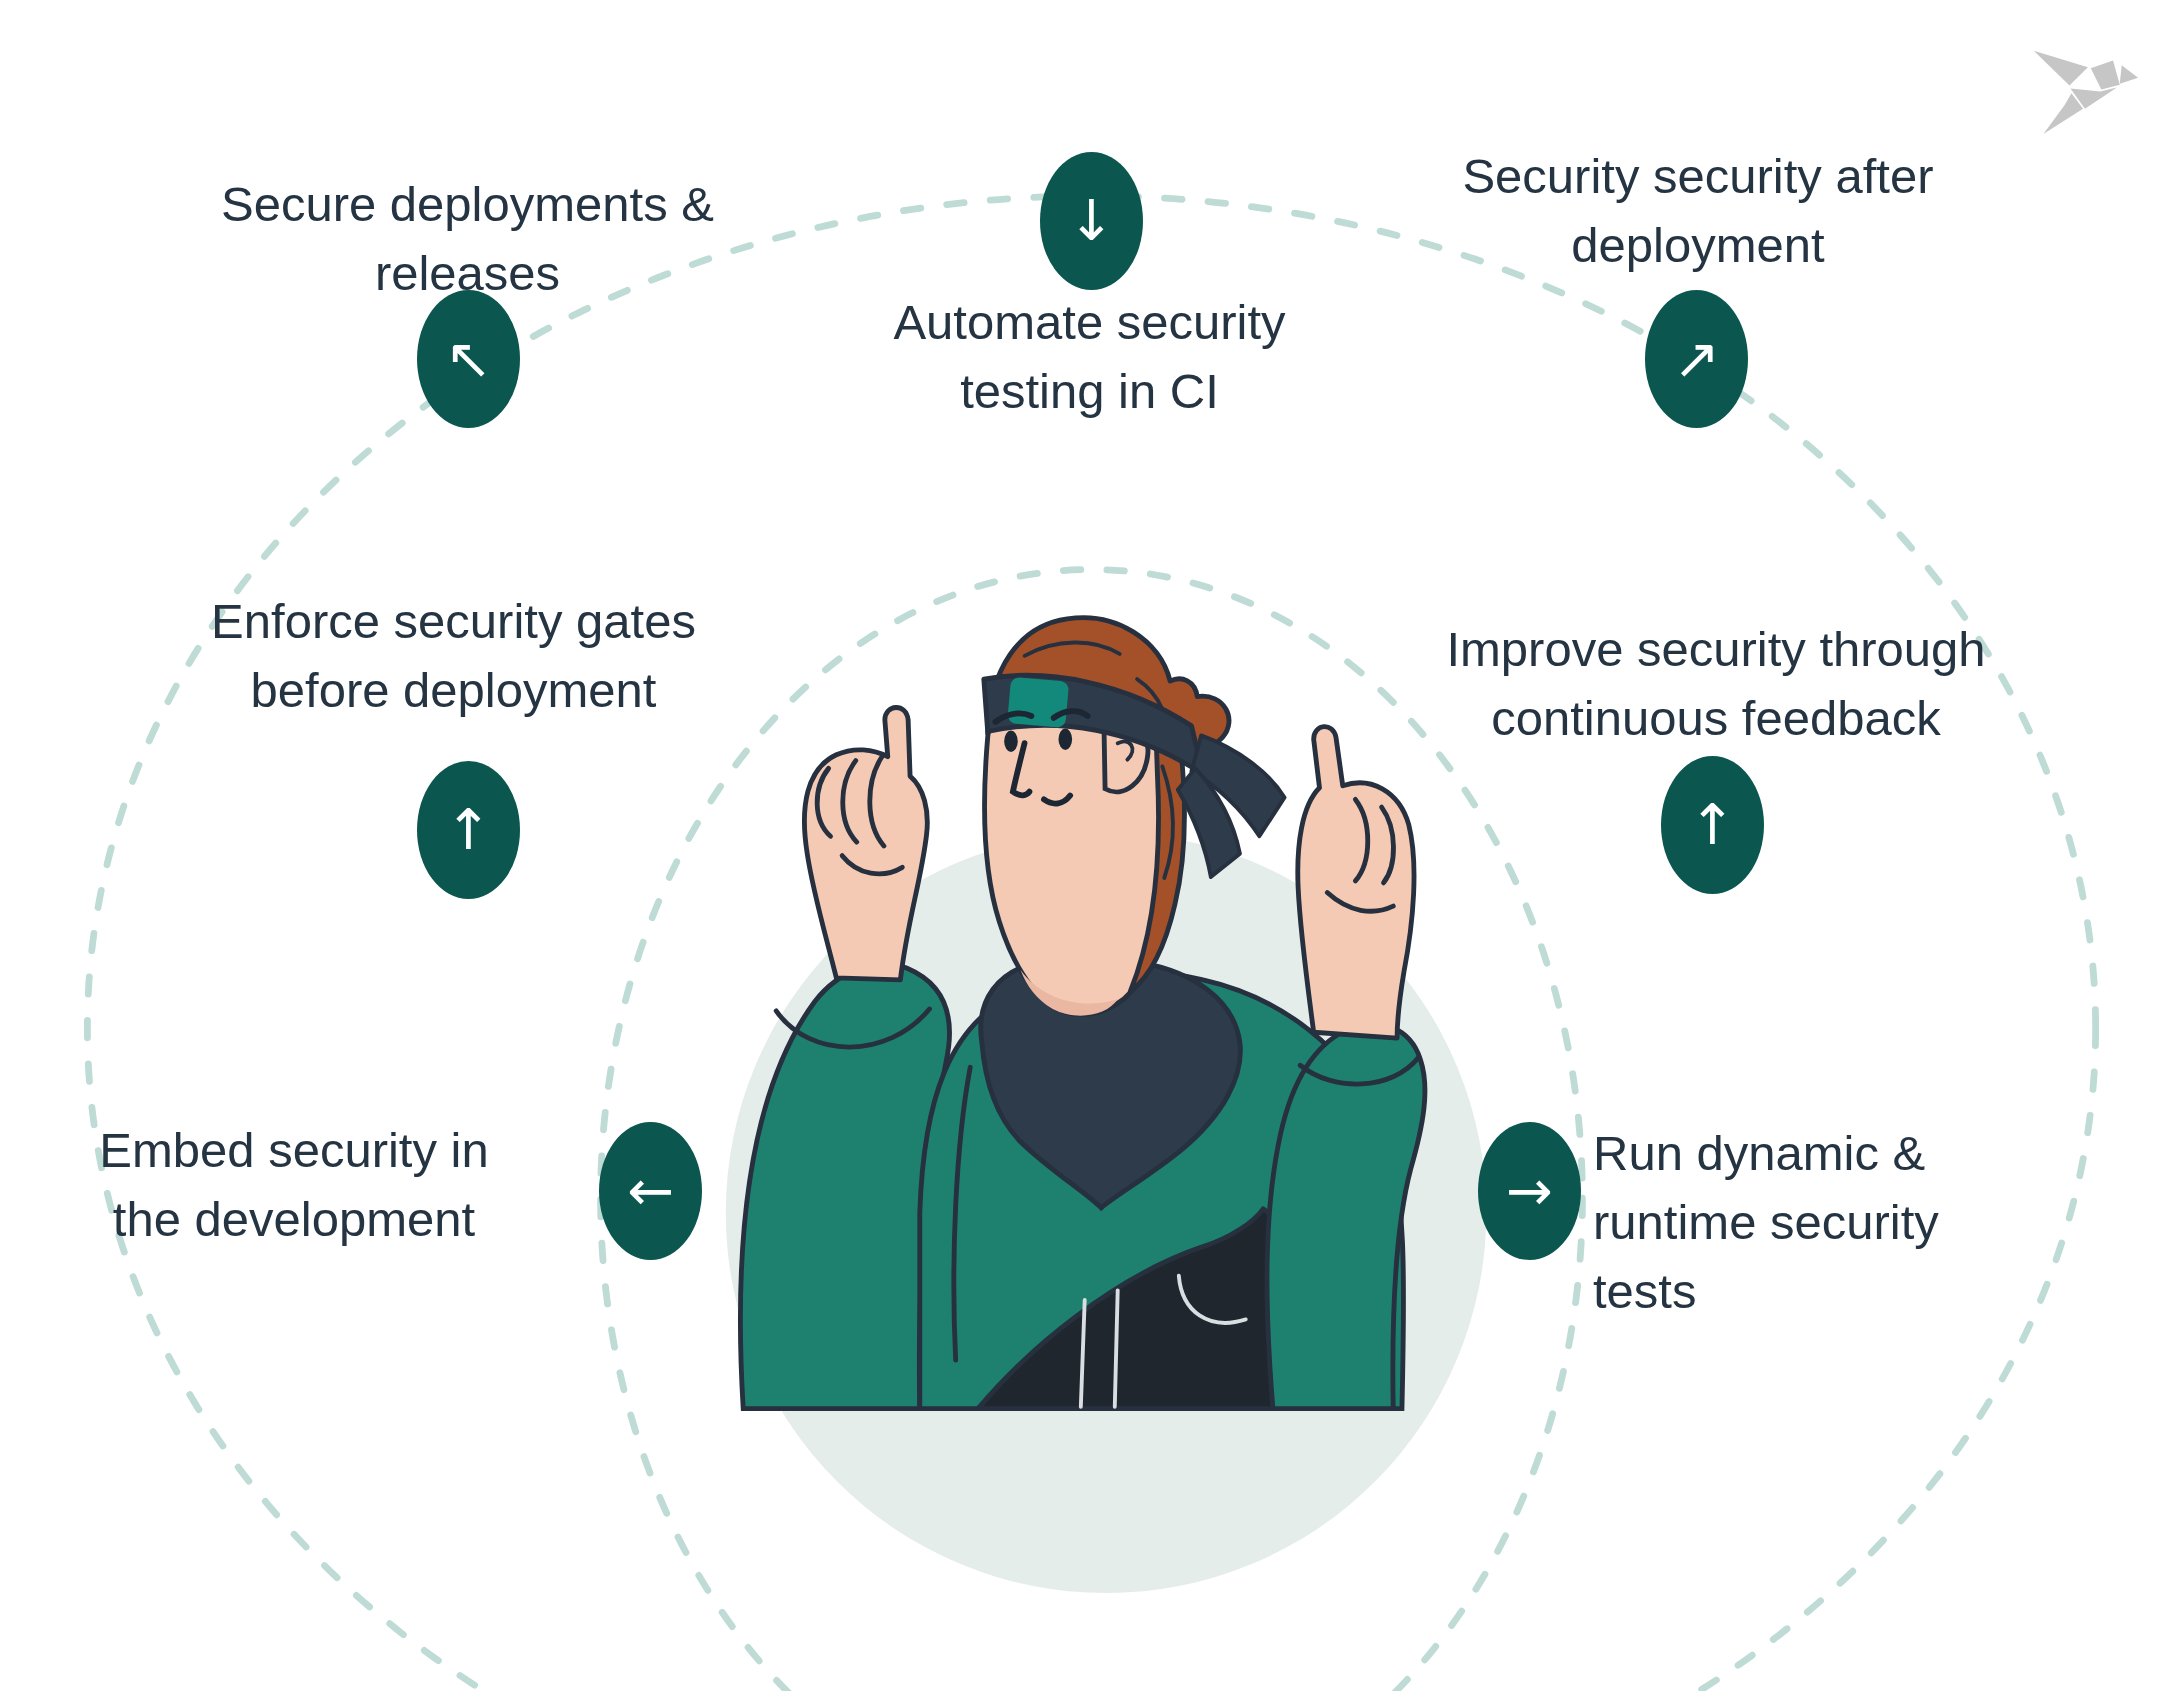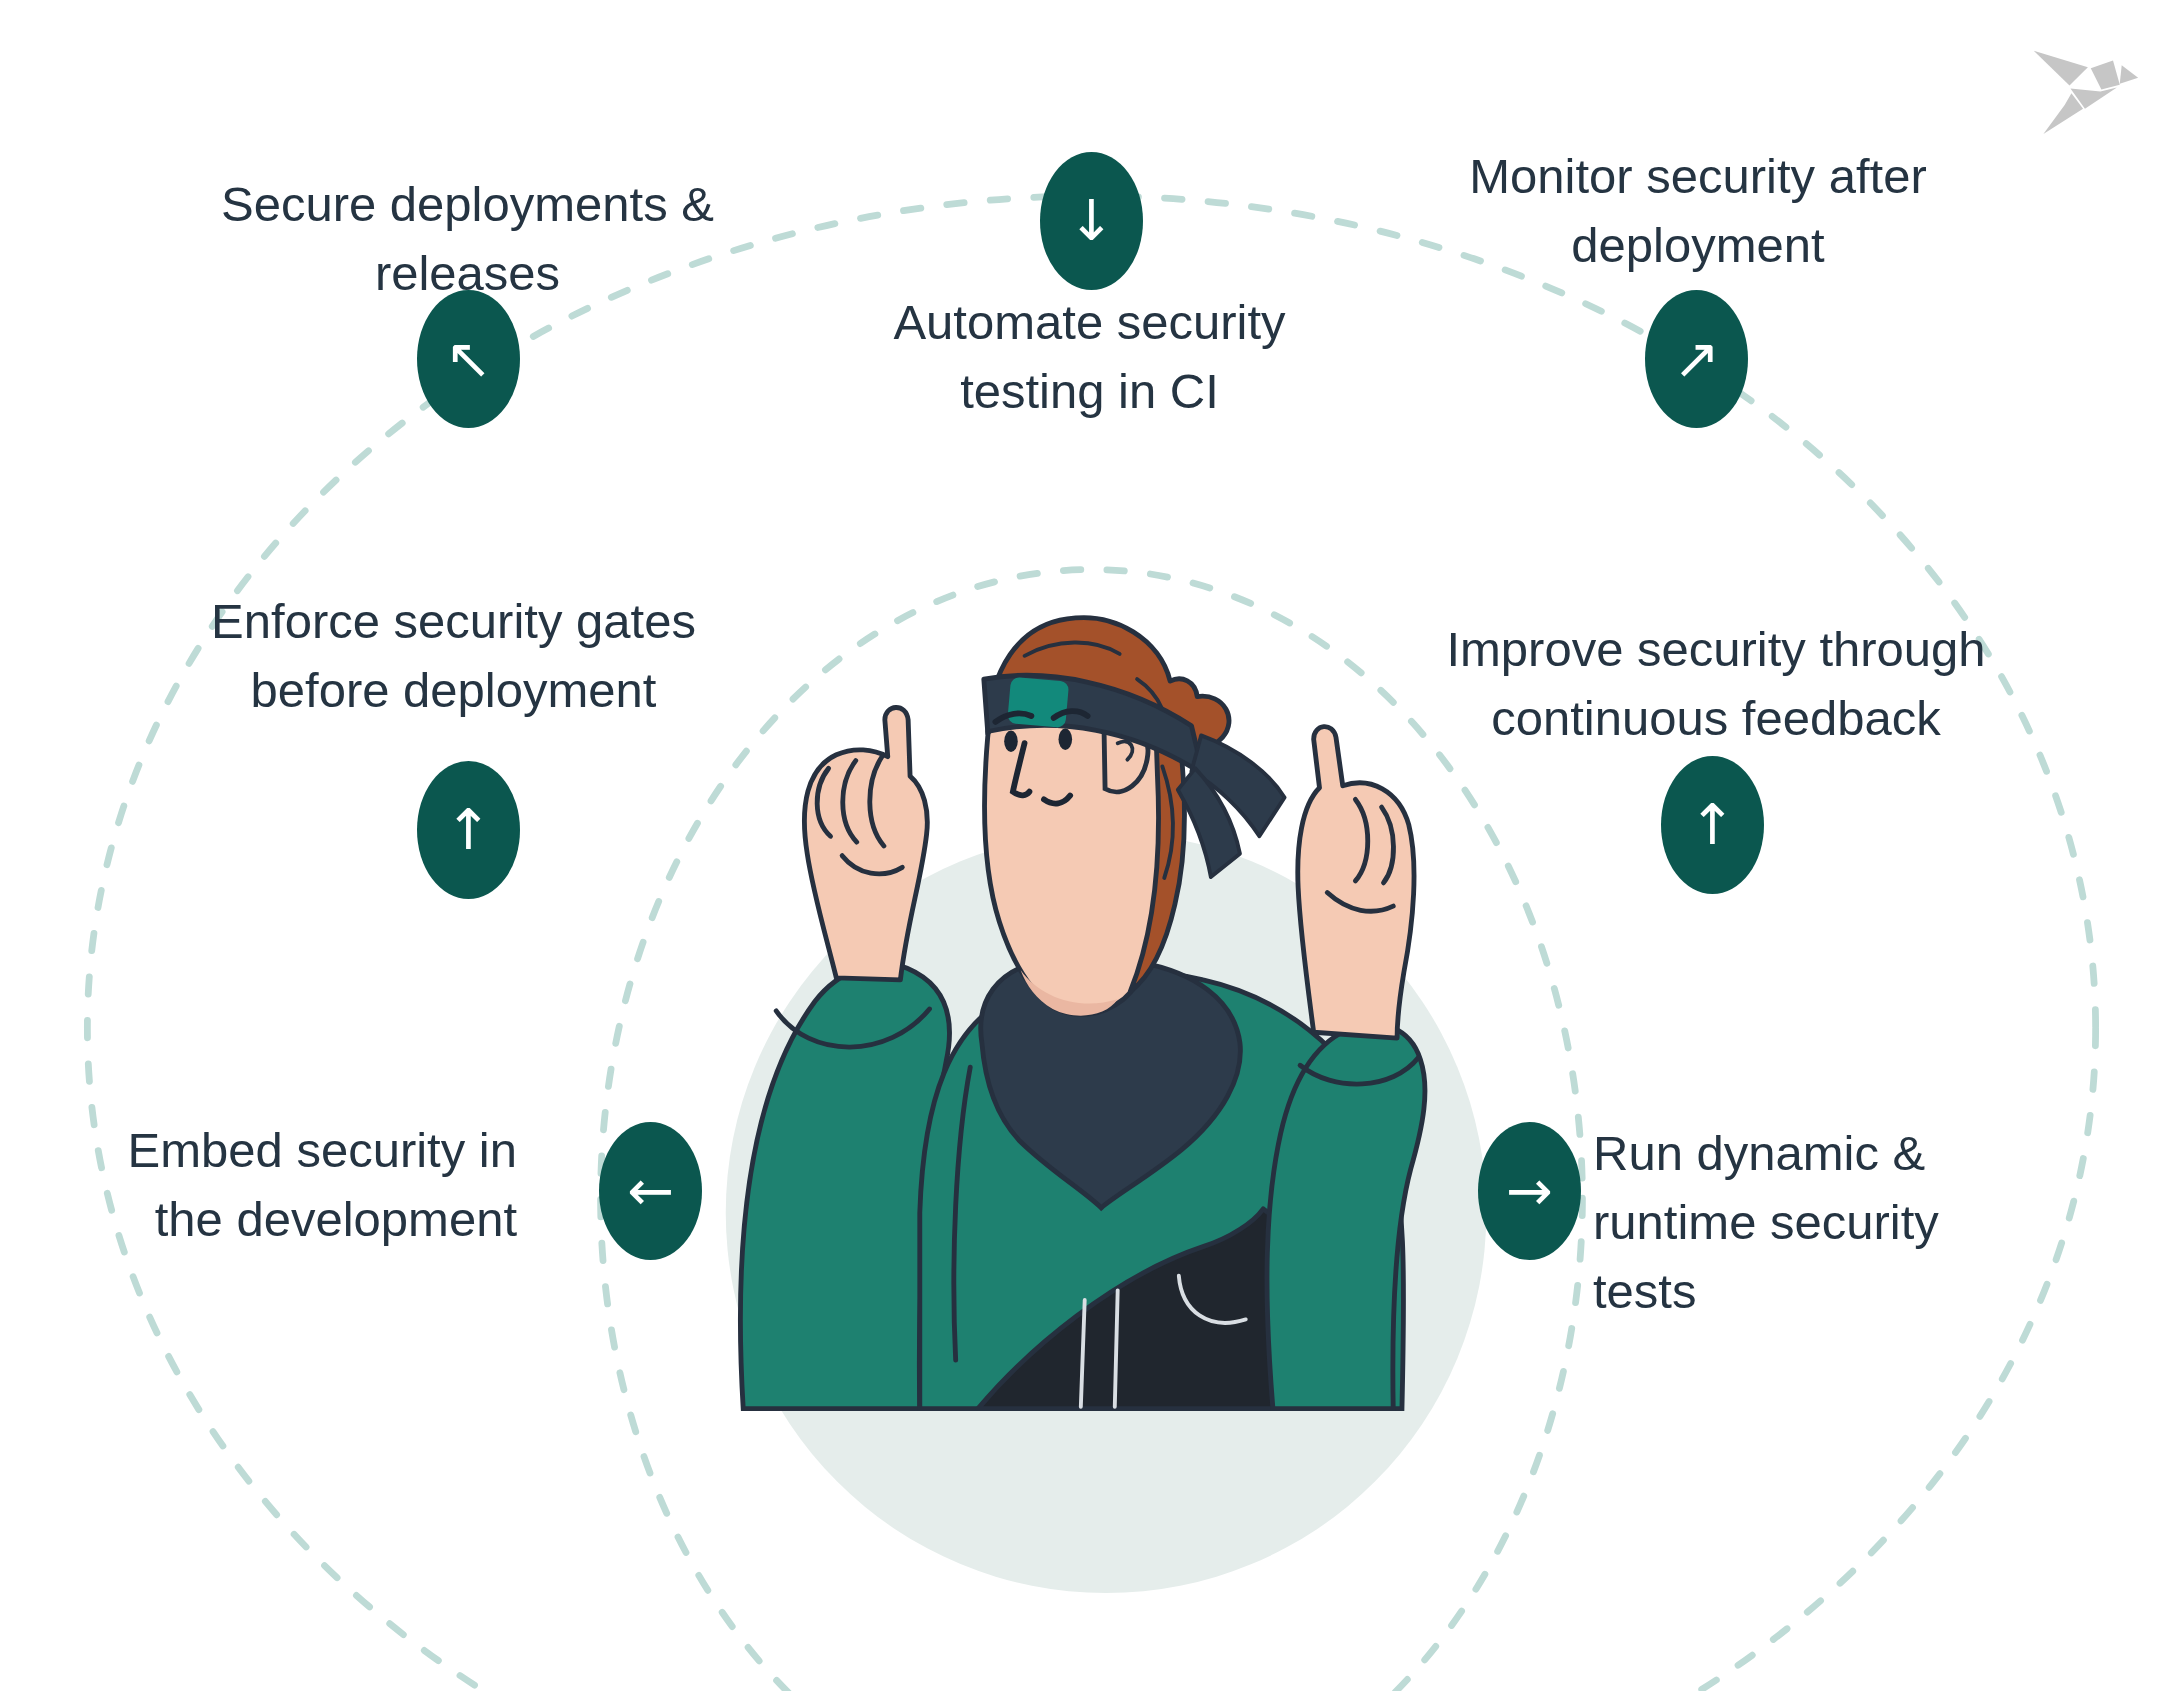--- a/index.html
+++ b/index.html
@@ -143,24 +143,24 @@
     </div>
   <div class="oval" style="left:599px;top:1122px;">
     <span class="glyph">←</span>
     </div>
   <div class="oval" style="left:1478px;top:1122px;">
     <span class="glyph">→</span>
     </div>
 
   <div class="stage-label" style="left:196px;top:142px;width:543px;margin-top:28px;">Secure deployments &amp; releases</div>
   <div class="stage-label" style="left:847px;top:288px;width:485px;">Automate security testing in CI</div>
-  <div class="stage-label" style="left:1407px;top:142px;width:582px;">Monitor security after deployment</div>
+  <div class="stage-label" style="left:1407px;top:142px;width:582px;">Security security after deployment</div>
   <div class="stage-label" style="left:172px;top:587px;width:563px;">Enforce security gates before deployment</div>
   <div class="stage-label" style="left:1415px;top:587px;width:602px;margin-top:28px;">Improve security through continuous feedback</div>
-  <div class="stage-label" style="left:71px;top:1116px;width:446px;text-align:right;">Embed security in the development</div>
+  <div class="stage-label" style="left:71px;top:1116px;width:446px;">Embed security in the development</div>
   <div class="stage-label align-left" style="left:1593px;top:1119px;width:408px;">Run dynamic &amp; runtime security tests</div>
 
   <svg class="logo" viewBox="0 0 120 102" aria-hidden="true">
     <g fill="#c6c6c6">
       <polygon points="8,12 64,29 45,48"></polygon>
       <polygon points="67,30 90,22 97,47 78,52"></polygon>
       <polygon points="99,27 116,40 97,46"></polygon>
       <polygon points="46,51 77,54 94,50 61,72"></polygon>
       <polygon points="47,56 59,72 18,98 40,68"></polygon>
     </g>

